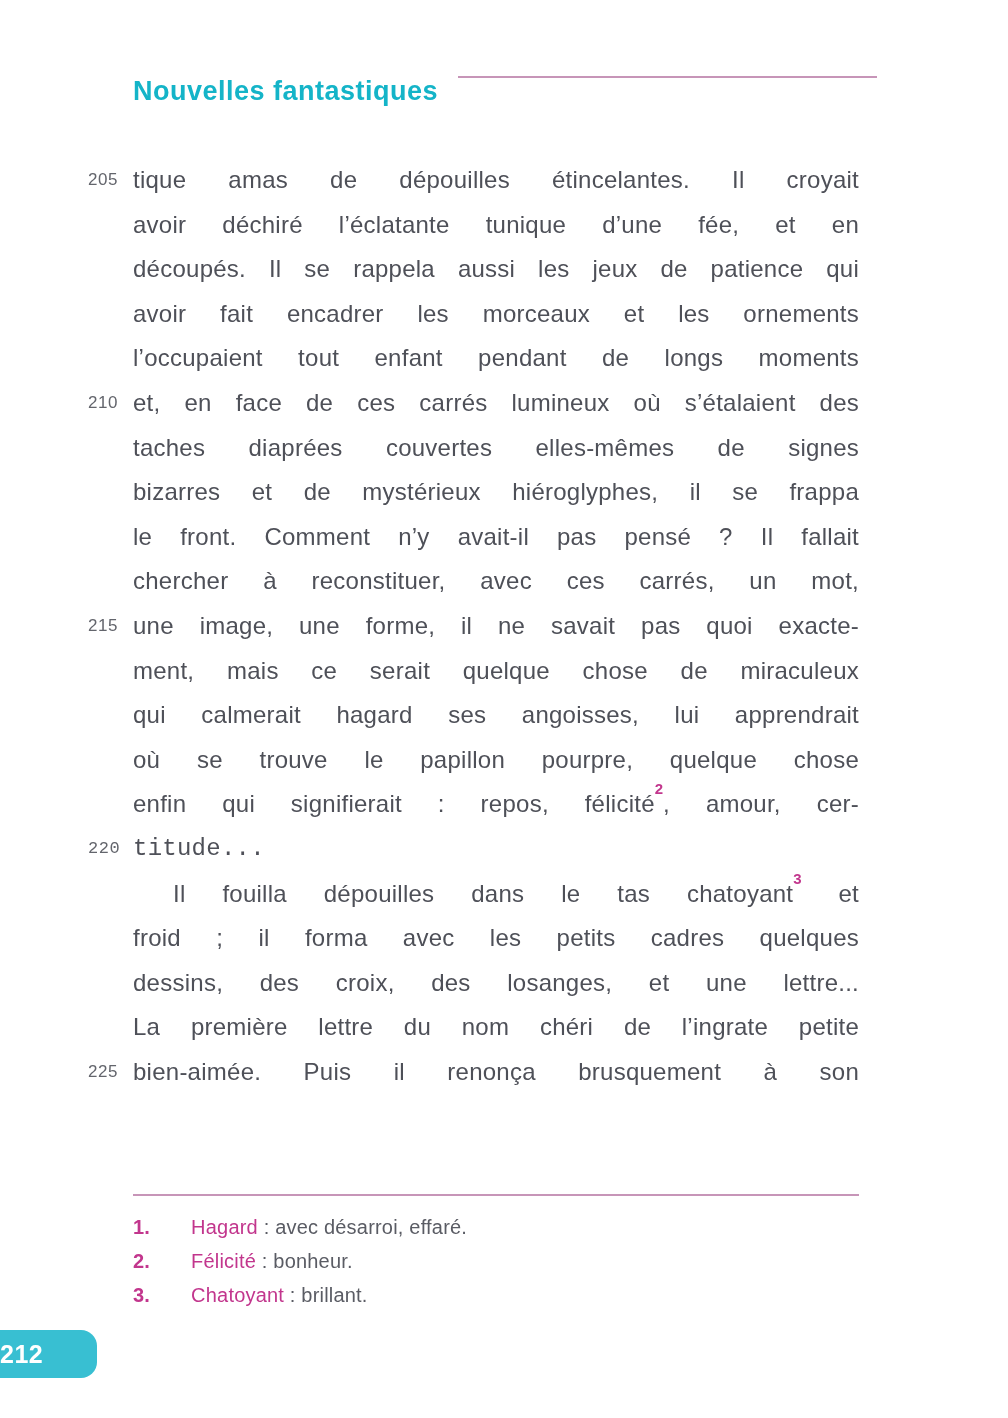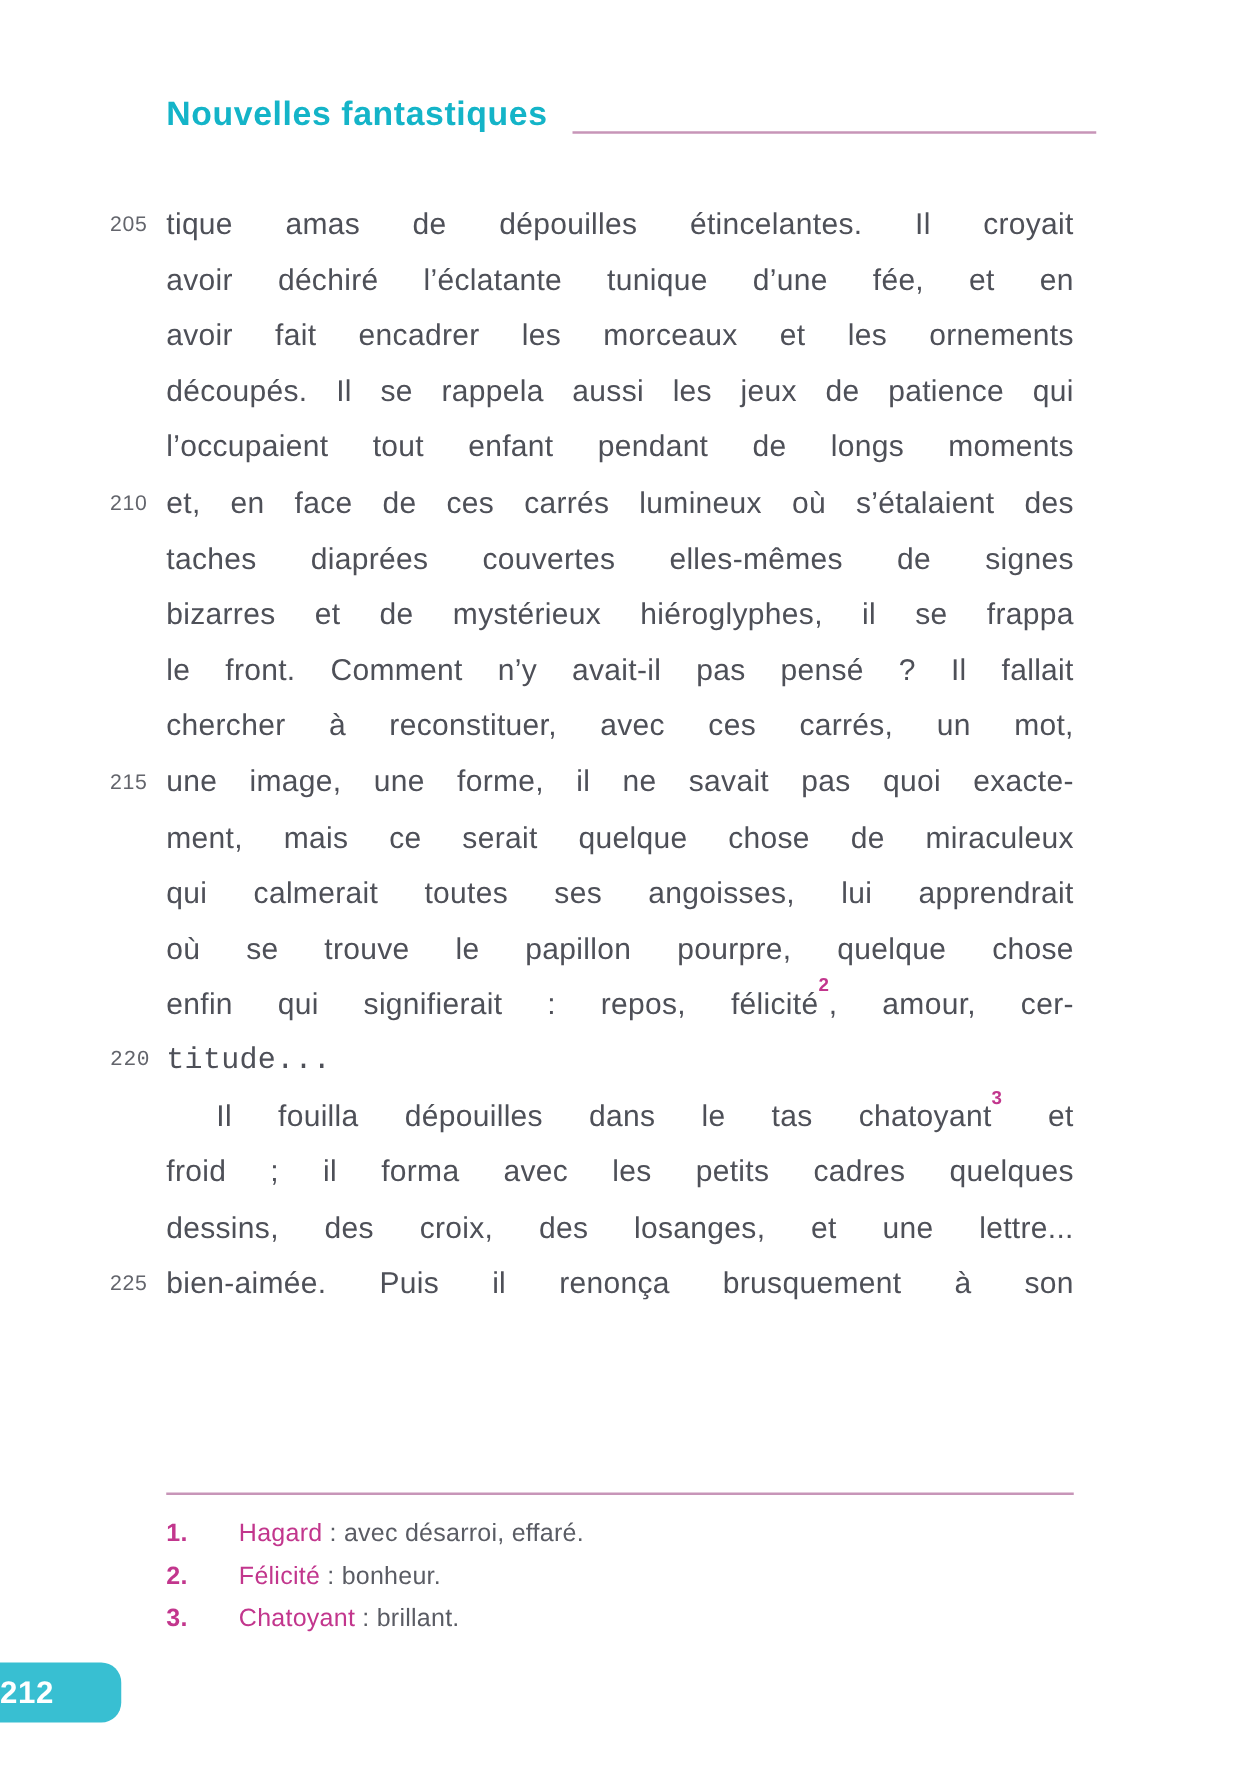--- a/index.html
+++ b/index.html
@@ -17,21 +17,21 @@
   body{
     width:1008px;height:1418px;
     font-family:"Liberation Sans","DejaVu Sans",sans-serif;
     position:relative;overflow:hidden;
   }
   .page{position:absolute;inset:0;background:#ffffff;}
 
   
   .page-header{
     position:absolute;top:76px;left:133px;right:131px;
-    display:flex;align-items:flex-end;gap:20px;
+    display:flex;align-items:flex-start;gap:20px;
   }
   .section-title{
     font-size:27px;font-weight:700;letter-spacing:.5px;
     color:var(--title);white-space:nowrap;
   }
   .header-rule{flex:1;height:2px;background:var(--rule);}
 
   
   .text-block{
     position:absolute;top:158px;left:133px;width:726px;
@@ -85,37 +85,38 @@
 <div class="page">
 
   <header class="page-header">
     <h1 class="section-title">Nouvelles fantastiques</h1>
     <div class="header-rule"></div>
   </header>
 
   <main class="text-block">
       <div class="line"><span class="line-number">205</span><span>tique amas de dépouilles étincelantes. Il croyait</span></div>
       <div class="line"><span>avoir déchiré l’éclatante tunique d’une fée, et en</span></div>
+      <div class="line"><span>découpés. Il se rappela aussi les jeux de patience qui</span></div>
       <div class="line"><span>avoir fait encadrer les morceaux et les ornements</span></div>
-      <div class="line"><span>découpés. Il se rappela aussi les jeux de patience qui</span></div>
       <div class="line"><span>l’occupaient tout enfant pendant de longs moments</span></div>
       <div class="line"><span class="line-number">210</span><span>et, en face de ces carrés lumineux où s’étalaient des</span></div>
       <div class="line"><span>taches diaprées couvertes elles-mêmes de signes</span></div>
       <div class="line"><span>bizarres et de mystérieux hiéroglyphes, il se frappa</span></div>
       <div class="line"><span>le front. Comment n’y avait-il pas pensé ? Il fallait</span></div>
       <div class="line"><span>chercher à reconstituer, avec ces carrés, un mot,</span></div>
       <div class="line"><span class="line-number">215</span><span>une image, une forme, il ne savait pas quoi exacte-</span></div>
       <div class="line"><span>ment, mais ce serait quelque chose de miraculeux</span></div>
-      <div class="line"><span>qui calmerait toutes ses angoisses, lui apprendrait</span></div>
+      <div class="line"><span>qui calmerait hagard ses angoisses, lui apprendrait</span></div>
       <div class="line"><span>où se trouve le papillon pourpre, quelque chose</span></div>
       <div class="line"><span>enfin qui signifierait : repos, félicité</span><sup class="note-ref">2</sup><span>, amour, cer-</span></div>
       <div class="line para-end"><span class="line-number">220</span><span>titude...</span></div>
       <div class="line indent"><span>Il fouilla dépouilles dans le tas chatoyant</span><sup class="note-ref">3</sup><span> et</span></div>
       <div class="line"><span>froid ; il forma avec les petits cadres quelques</span></div>
       <div class="line"><span>dessins, des croix, des losanges, et une lettre...</span></div>
+      <div class="line"><span>La première lettre du nom chéri de l’ingrate petite</span></div>
       <div class="line"><span class="line-number">225</span><span>bien-aimée. Puis il renonça brusquement à son</span></div>
     </main>
 
   <footer class="footnotes-block">
     <div class="footnote-rule"></div>
     <div>
         <div class="footnote"><span class="fn-num">1.</span><span class="fn-term">Hagard</span><span class="fn-def"> : avec désarroi, effaré.</span></div>
         <div class="footnote"><span class="fn-num">2.</span><span class="fn-term">Félicité</span><span class="fn-def"> : bonheur.</span></div>
         <div class="footnote"><span class="fn-num">3.</span><span class="fn-term">Chatoyant</span><span class="fn-def"> : brillant.</span></div>
       </div>

